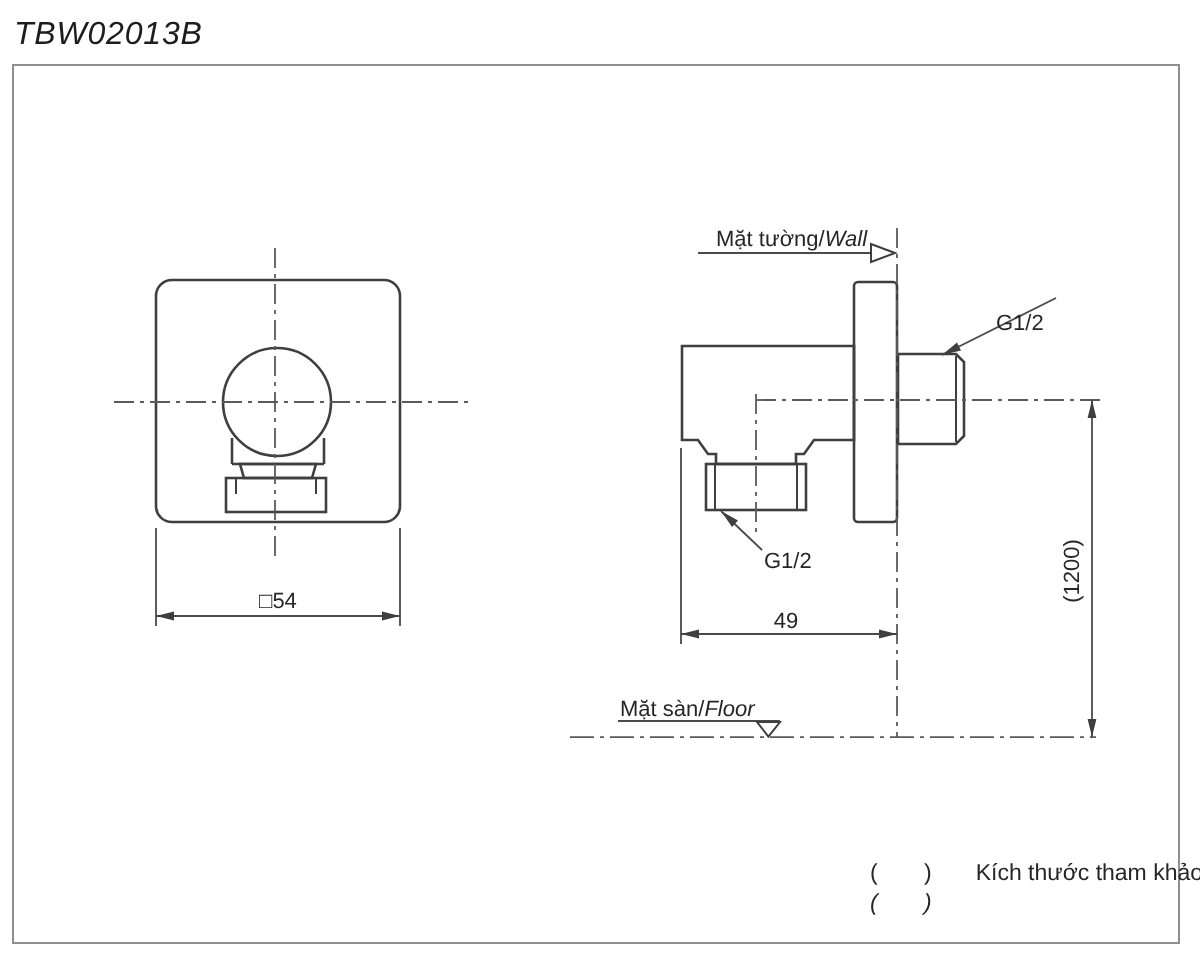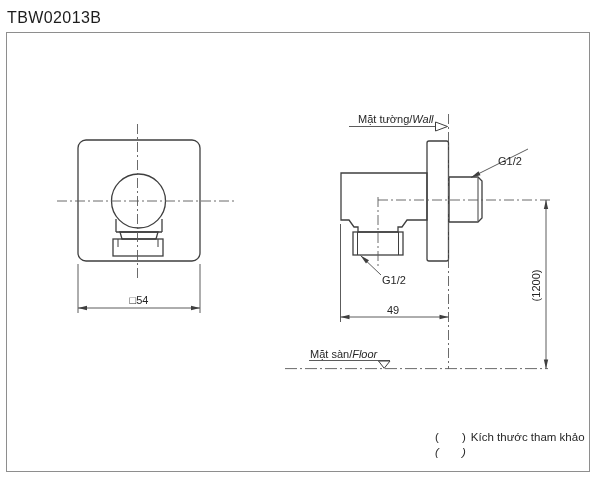--- a/index.html
+++ b/index.html
@@ -3,35 +3,36 @@
 <meta charset="utf-8">
 <style>
   html,body{margin:0;padding:0;background:#ffffff;}
   .canvas{
     position:relative;width:600px;height:483px;background:#ffffff;
     font-family:"Liberation Sans", sans-serif;overflow:hidden;
   }
   .title{
     position:absolute;left:7px;top:9px;font-size:16px;letter-spacing:.4px;
     color:#1d1d1d;
+    font-style:italic;
   }
   .frame{
     position:absolute;left:6px;top:32px;width:584px;height:440px;
     border:1.5px solid #8e8e8e;box-sizing:border-box;
   }
   svg{position:absolute;left:0;top:0;}
   svg text{fill:#262626;font-family:"Liberation Sans", sans-serif;font-size:11px;}
   .it{font-style:italic;}
   .legend{
     position:absolute;left:435px;top:430px;font-size:11.5px;color:#262626;
     line-height:15px;white-space:nowrap;
   }
   .legend-row{display:flex;}
   .legend-row .po{display:inline-block;width:27px;}
-  .legend-row .lt{margin-left:5px;}
+  .legend-row .lt{margin-left:22px;}
 </style>
 </head>
 <body>
 
 <div class="canvas">
 
   <div class="title">TBW02013B</div>
   <div class="frame"></div>
 
   <svg width="600" height="483" viewBox="0 0 600 483">

